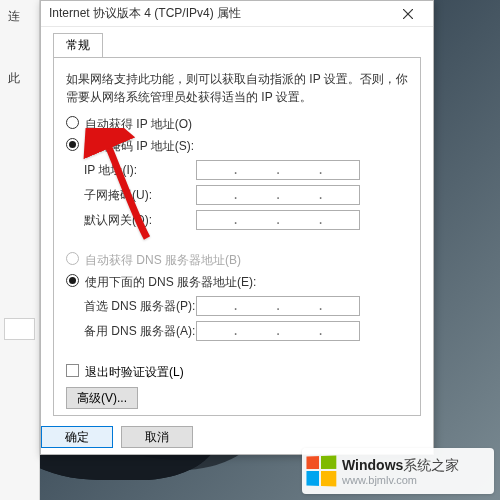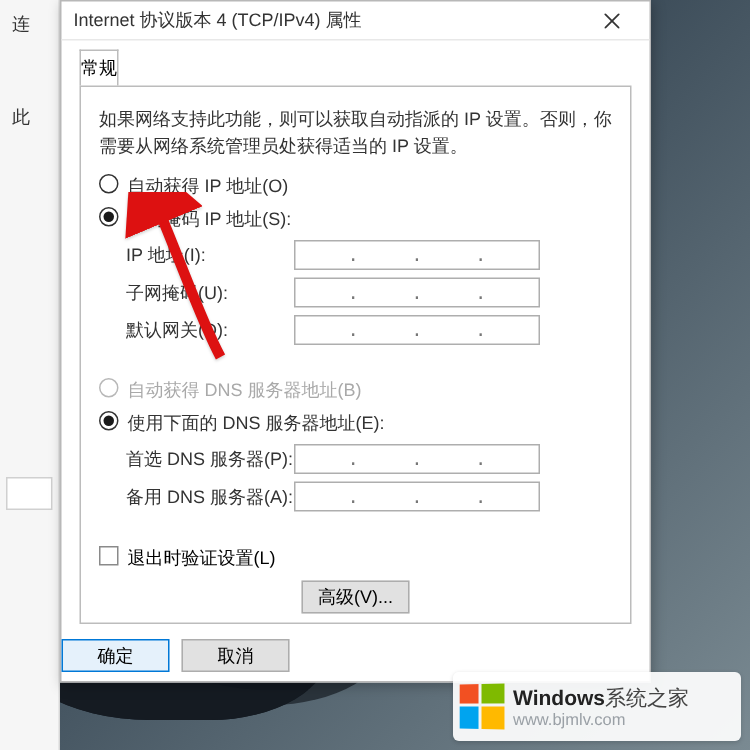--- a/index.html
+++ b/index.html
@@ -18,36 +18,36 @@
     .dialog{
       position:absolute;left:40px;top:0;width:394px;height:455px;
       background:#fff;border:1px solid #b8b8b8;box-shadow:1px 2px 8px rgba(0,0,0,.25);
       display:flex;flex-direction:column;
     }
     .titlebar{height:26px;display:flex;align-items:center;justify-content:space-between;padding:0 8px;color:#333;border-bottom:1px solid #e8e8e8}
     .titlebar .ttl{font-size:12px}
     .titlebar .close{width:34px;height:20px;display:flex;align-items:center;justify-content:center;cursor:pointer}
     .titlebar .close svg{width:10px;height:10px}
     .tabs{padding:6px 12px 0 12px}
-    .tab{display:inline-block;padding:3px 0;border:1px solid #bcbcbc;border-bottom:none;background:#fff;font-size:12px;cursor:pointer}
+    .tab{display:inline-block;padding:3px 12px;border:1px solid #bcbcbc;border-bottom:none;background:#fff;font-size:12px;cursor:pointer}
     .tab-body{border:1px solid #bcbcbc;margin:0 12px 10px 12px;padding:10px 12px 4px 12px;flex:1;overflow:auto}
     .info{margin:2px 0 10px 0;line-height:1.5;color:#333}
     .radio-row{display:flex;margin:5px 0;color:#333}
     .radio{width:13px;height:13px;border:1px solid #333;border-radius:50%;margin-right:6px;position:relative;flex:none}
     .radio.disabled{border-color:#b8b8b8}
     .radio.checked::after{content:"";position:absolute;left:2px;top:2px;width:7px;height:7px;border-radius:50%;background:#1a1a1a}
     .disabled-text{color:#a9a9a9}
     .field{display:flex;align-items:center;margin:5px 0 5px 18px}
     .field label{width:112px;color:#333}
     .ip-input{width:164px;height:20px;border:1px solid #aeaeae;background:#fff;display:flex;align-items:center;justify-content:space-evenly;color:#777;font-family:Consolas,monospace}
     .ip-input span{display:inline-block;width:8px;text-align:center}
     .divider{height:12px}
     .chk-row{display:flex;margin-top:6px}
     .chk{width:13px;height:13px;border:1px solid #8a8a8a;margin-right:6px;background:#fff;flex:none}
-    .adv{display:flex;justify-content:center;margin-top:6px}
+    .adv{display:flex;justify-content:flex-start;margin-top:6px}
     .btn{min-width:72px;height:22px;border:1px solid #adadad;background:#e1e1e1;font-size:12px;cursor:pointer;display:inline-flex;align-items:center;justify-content:center;padding:0 8px}
     .btn.primary{border:1.5px solid #0078d7;background:#e5f1fb}
     .footer-btns{display:flex;justify-content:flex-start;gap:8px;padding:0 20px 6px 0}
     .arrow{position:absolute;left:75px;top:128px;pointer-events:none}
     .arrow svg{width:108px;height:118px;filter:drop-shadow(0 1px 1px rgba(0,0,0,.2))}
     .watermark{
       position:absolute;right:6px;bottom:6px;
       background:rgba(255,255,255,.92);border-radius:4px;height:46px;width:192px;
       box-shadow:0 1px 3px rgba(0,0,0,.15);display:flex;align-items:center;padding-left:4px
     }

